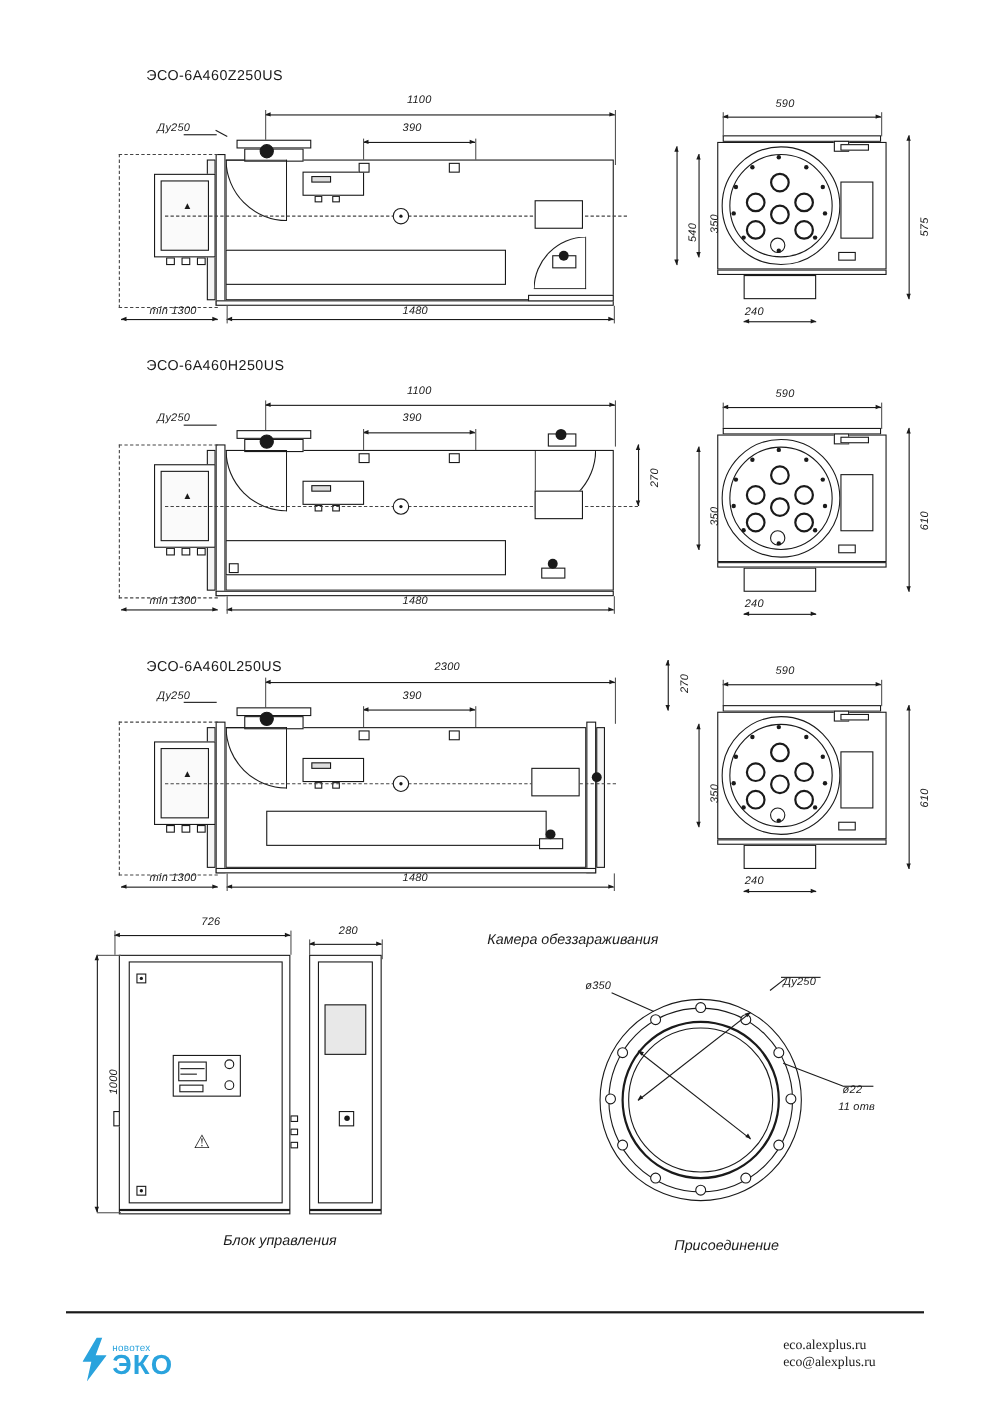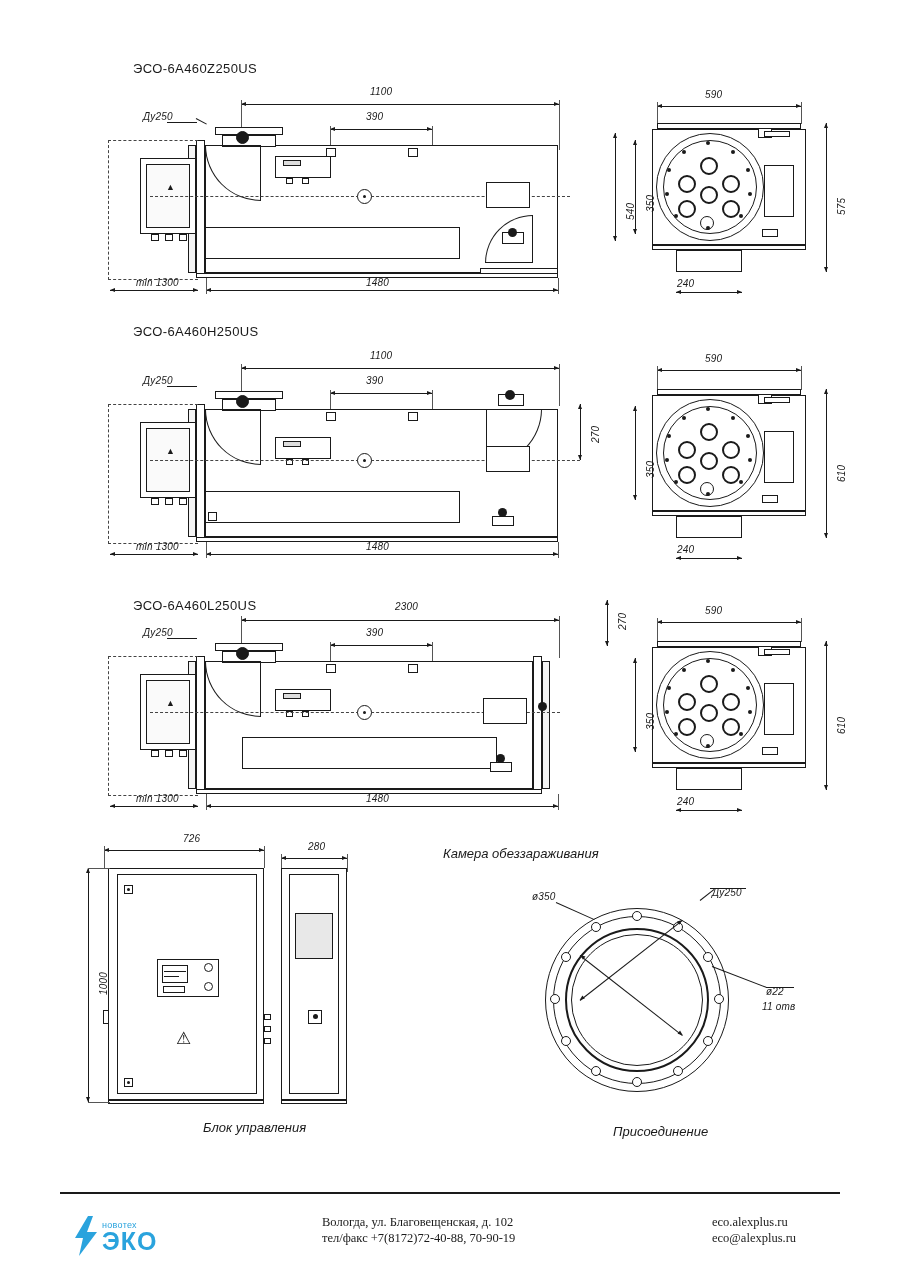--- a/index.html
+++ b/index.html
@@ -466,22 +466,18 @@
   <div class="footer-rule"></div>
   <div class="logo-wrap">
     <svg class="logo-bolt" viewBox="0 0 22 40">
       <polygon points="13,0 0,22 8,22 4,40 22,16 12,16 18,0" fill="#2aa3dd"></polygon>
     </svg>
     <div>
       <div class="logo-txt1">новотех</div>
       <div class="logo-txt2">ЭКО</div>
     </div>
   </div>
-  <div class="addr">
-    <div>Вологда, ул. Благовещенская, д. 102</div>
-    <div>тел/факс +7(8172)72-40-88, 70-90-19</div>
-  </div>
   <div class="web">
     <div>eco.alexplus.ru</div>
     <div>eco@alexplus.ru</div>
   </div>
 
 </div>
 
 </body></html>

